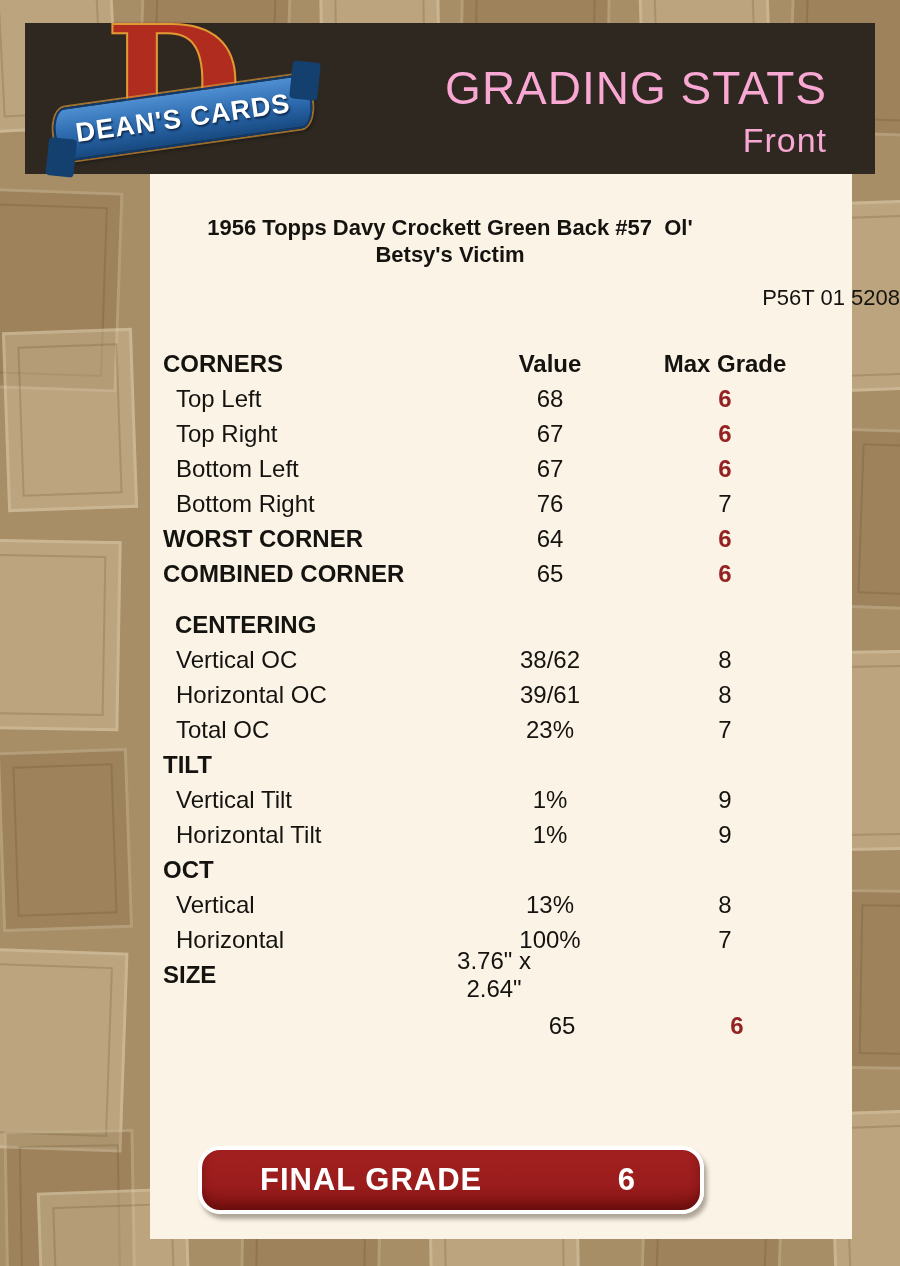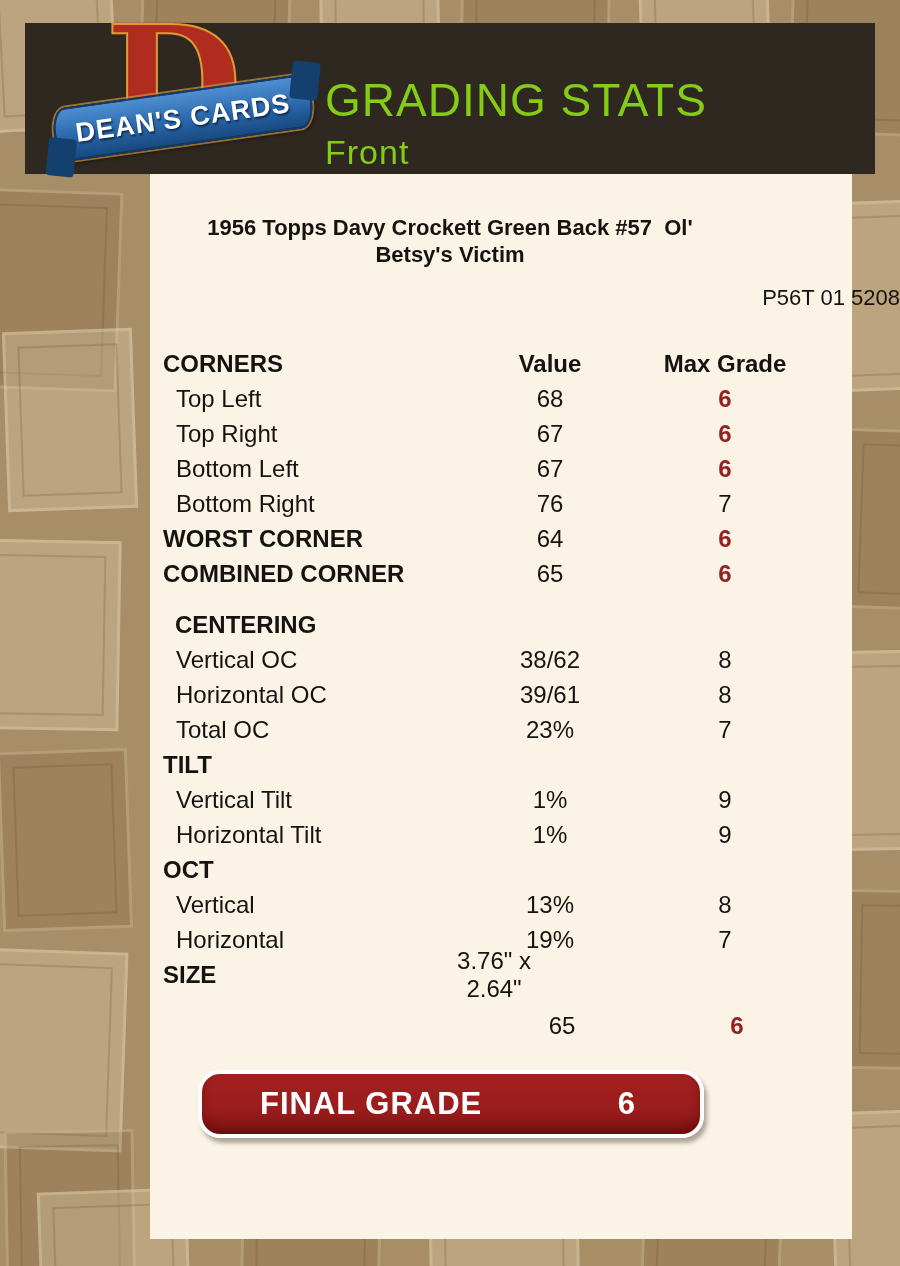--- a/index.html
+++ b/index.html
@@ -57,22 +57,22 @@
     background:#14406f; z-index:-1; border-radius:4px;
   }
   .ribbon::before { left:-12px; bottom:-16px; transform:rotate(14deg); }
   .ribbon::after  { right:-12px; top:-14px;  transform:rotate(14deg); }
   .ribbon-text {
     color:#fff; font-weight:bold; font-size:27px; letter-spacing:1px;
     text-shadow:1px 2px 2px rgba(10,30,60,0.85);
     white-space:nowrap;
   }
   .header-text {
-    position:absolute; left:300px; right:48px; top:12px;
-    text-align:left; color:#84cc16;
+    position:absolute; left:300px; right:48px; top:0;
+    text-align:right; color:#f9a8d4;
   }
   .header-title {
     margin-top:42px;
     font-size:46px; font-weight:normal; letter-spacing:1px; line-height:1;
   }
   .header-subtitle {
     margin-top:12px;
     font-size:34px; font-weight:normal; letter-spacing:1px; line-height:1;
   }
 
@@ -98,21 +98,21 @@
   .cl { flex:0 0 340px; padding-left:13px; }
   .cv { flex:0 0 120px; text-align:center; }
   .cg { flex:0 0 230px; text-align:center; }
   .indent .cl { padding-left:26px; }
   .bold, .section .cl, .header-row .cl, .header-row .cv, .header-row .cg { font-weight:bold; }
   .cg.red { color:#952222; font-weight:bold; }
   .cv.size-val { transform:translateX(-56px); }
 
   
   .final-grade {
-    position:absolute; left:48px; top:896px;
+    position:absolute; left:48px; top:972px;
     width:506px; height:68px;
     background:linear-gradient(180deg,#a32020 0%, #9a1c1c 60%, #801313 100%);
     border:4px solid #ffffff;
     border-radius:22px;
     box-shadow:3px 5px 4px rgba(110,100,85,0.55), inset 0 -6px 10px rgba(60,0,0,0.35);
     display:flex; align-items:center; justify-content:space-between;
     padding:0 64px 0 58px;
     cursor:pointer;
   }
   .final-grade .fg-label, .final-grade .fg-value {
@@ -260,21 +260,21 @@
     </div>
 
     <div class="trow indent">
       <span class="cl">Vertical</span>
       <span class="cv">13%</span>
       <span class="cg">8</span>
     </div>
 
     <div class="trow indent">
       <span class="cl">Horizontal</span>
-      <span class="cv">19%</span>
+      <span class="cv">100%</span>
       <span class="cg">7</span>
     </div>
 
     <div class="trow section">
       <span class="cl">SIZE</span>
       <span class="cv size-val">3.76" x 2.64"</span>
       <span class="cg"></span>
     </div>
 
     <div class="trow section gap-before">

